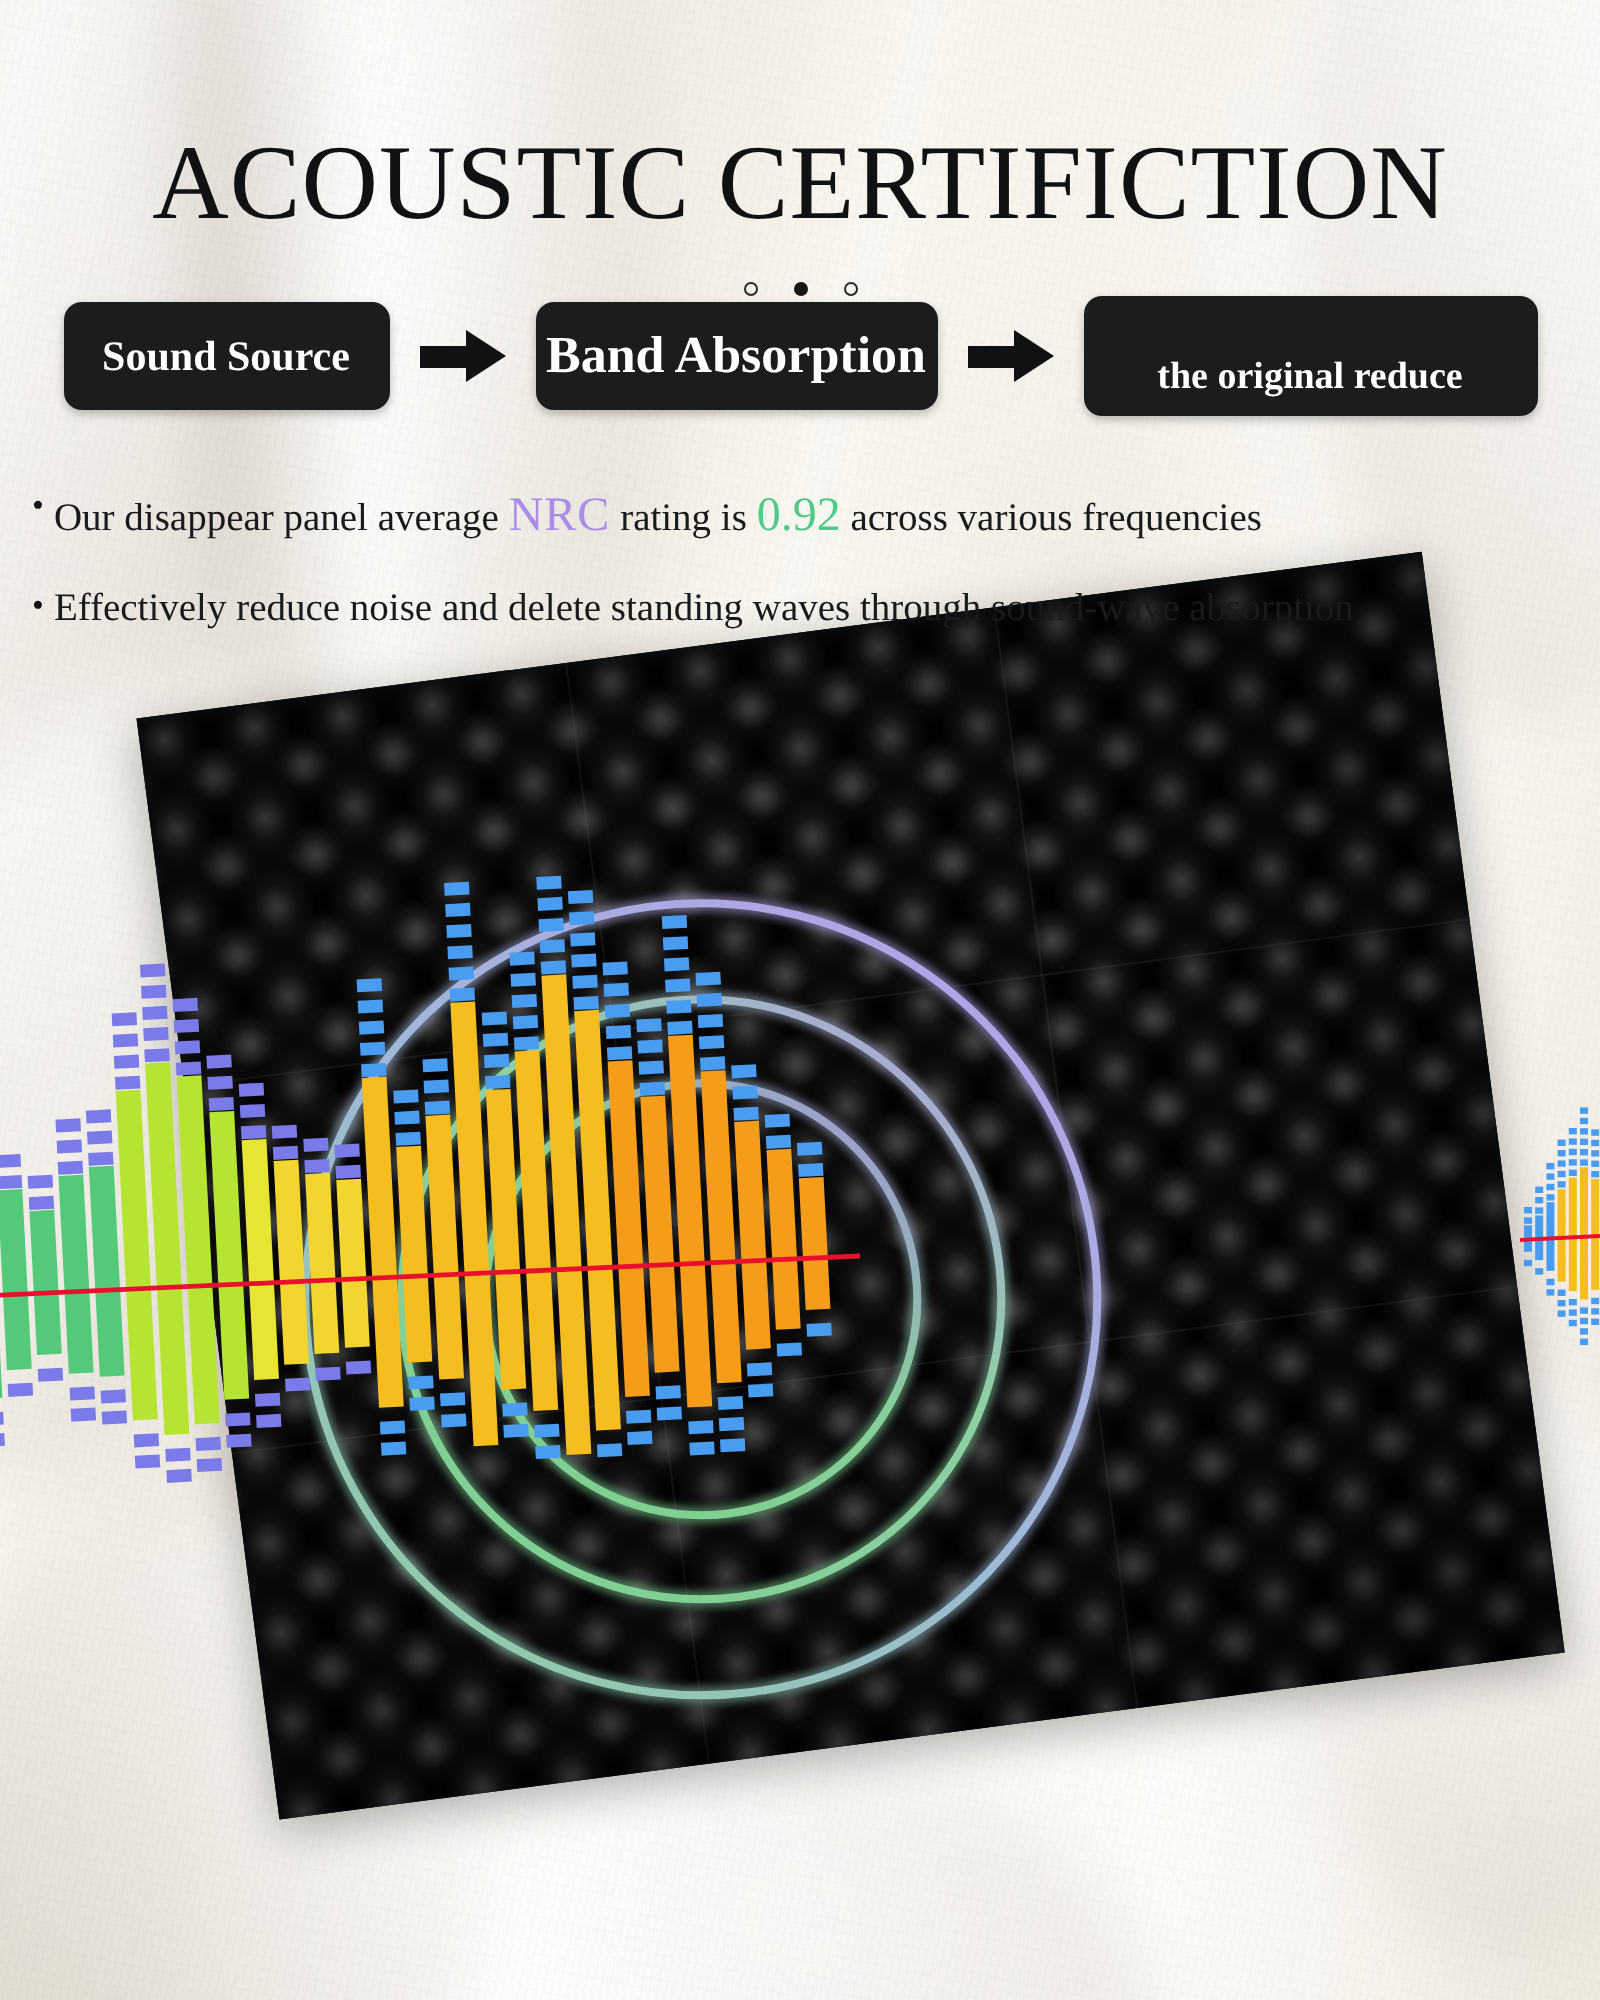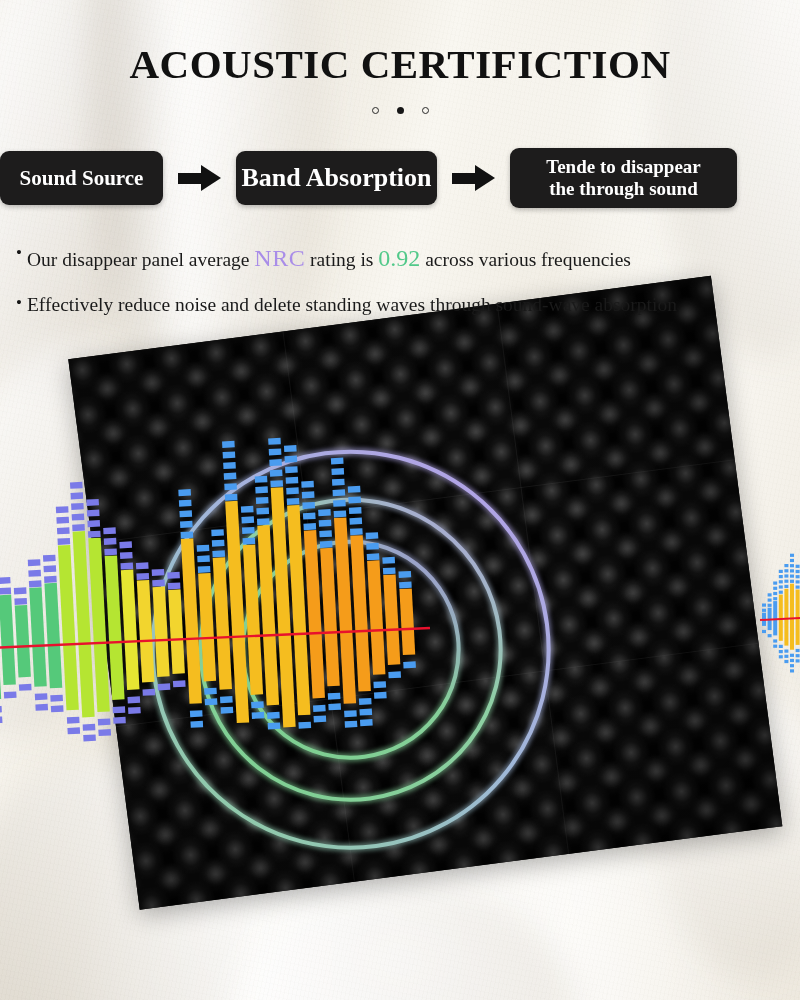--- a/index.html
+++ b/index.html
@@ -47,33 +47,33 @@
   #fabric .grain{
     position:absolute;inset:0;opacity:.22;mix-blend-mode:multiply;
     background-image:
       repeating-linear-gradient(102deg,rgba(160,150,136,.16) 0 1px,rgba(0,0,0,0) 1px 4px),
       repeating-linear-gradient(12deg,rgba(165,156,142,.10) 0 1px,rgba(0,0,0,0) 1px 6px);
   }
 
   
   #header{position:absolute;left:0;top:0;width:800px;}
   #title{
-    text-align:center;font-size:41px;letter-spacing:.5px;
-    color:#111;margin-top:44px;line-height:1;font-weight:700;
+    text-align:center;font-size:53px;letter-spacing:.5px;
+    color:#111;margin-top:66px;line-height:1;font-weight:400;
     font-family:"Liberation Serif", serif;
   }
   #dots{display:flex;justify-content:center;gap:18px;margin-top:22px;}
   .dot{width:7px;height:7px;border-radius:50%;box-sizing:border-box;}
   .dot.hollow{border:1.4px solid #2a2a2a;background:transparent;}
   .dot.solid{background:#161616;}
 
   
   #flow{
     position:absolute;left:0;top:143px;width:800px;height:70px;
-    display:flex;align-items:center;gap:13px;
+    display:flex;align-items:center;justify-content:center;gap:13px;
   }
   .chip{
     background:#1d1c1c;color:#fff;border-radius:9px;
     font-family:"Liberation Serif", serif;
     display:flex;align-items:center;justify-content:center;
     text-align:center;box-shadow:0 2px 5px rgba(0,0,0,.25);
     font-weight:700;
   }
   #chip0{width:163px;height:54px;font-size:21px;}
   #chip1{width:201px;height:54px;font-size:26px;}
@@ -447,22 +447,22 @@
     <span class="shaft"></span>
       <span class="head"></span>
   </div>
   <div class="chip" id="chip1">Band Absorption</div>
   <div class="arrow">
     <span class="shaft"></span>
       <span class="head"></span>
   </div>
   <div class="chip" id="chip2">
     <span>
-      <span>Tende to disappear</span><br>
-      <span>the through sound</span>
+      <br>
+      <span>the original reduce</span>
     </span>
   </div>
 </div>
 
 <div id="bullets">
   <div class="bullet">
     <span class="mark">•</span>
     <span class="txt"><span>Our disappear panel average </span><span class="hl-nrc">NRC</span><span> rating is </span><span class="hl-val">0.92</span><span> across various frequencies</span></span>
   </div>
   <div class="bullet">

